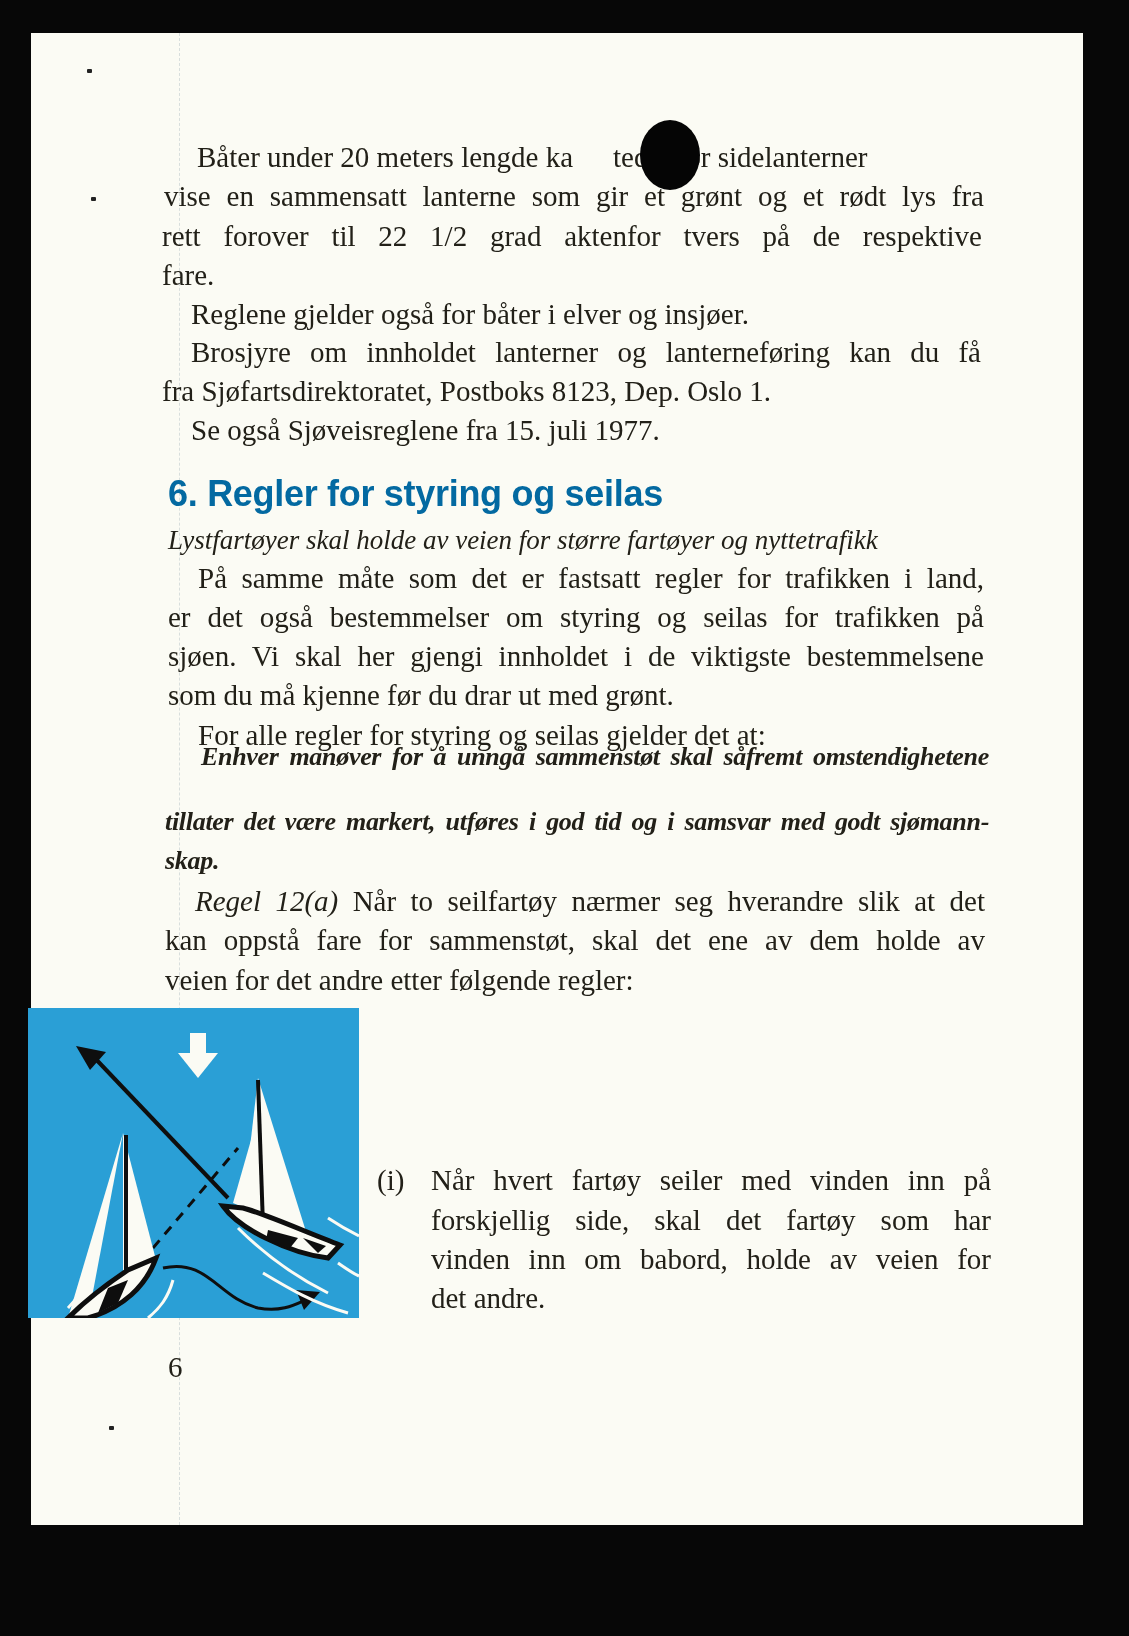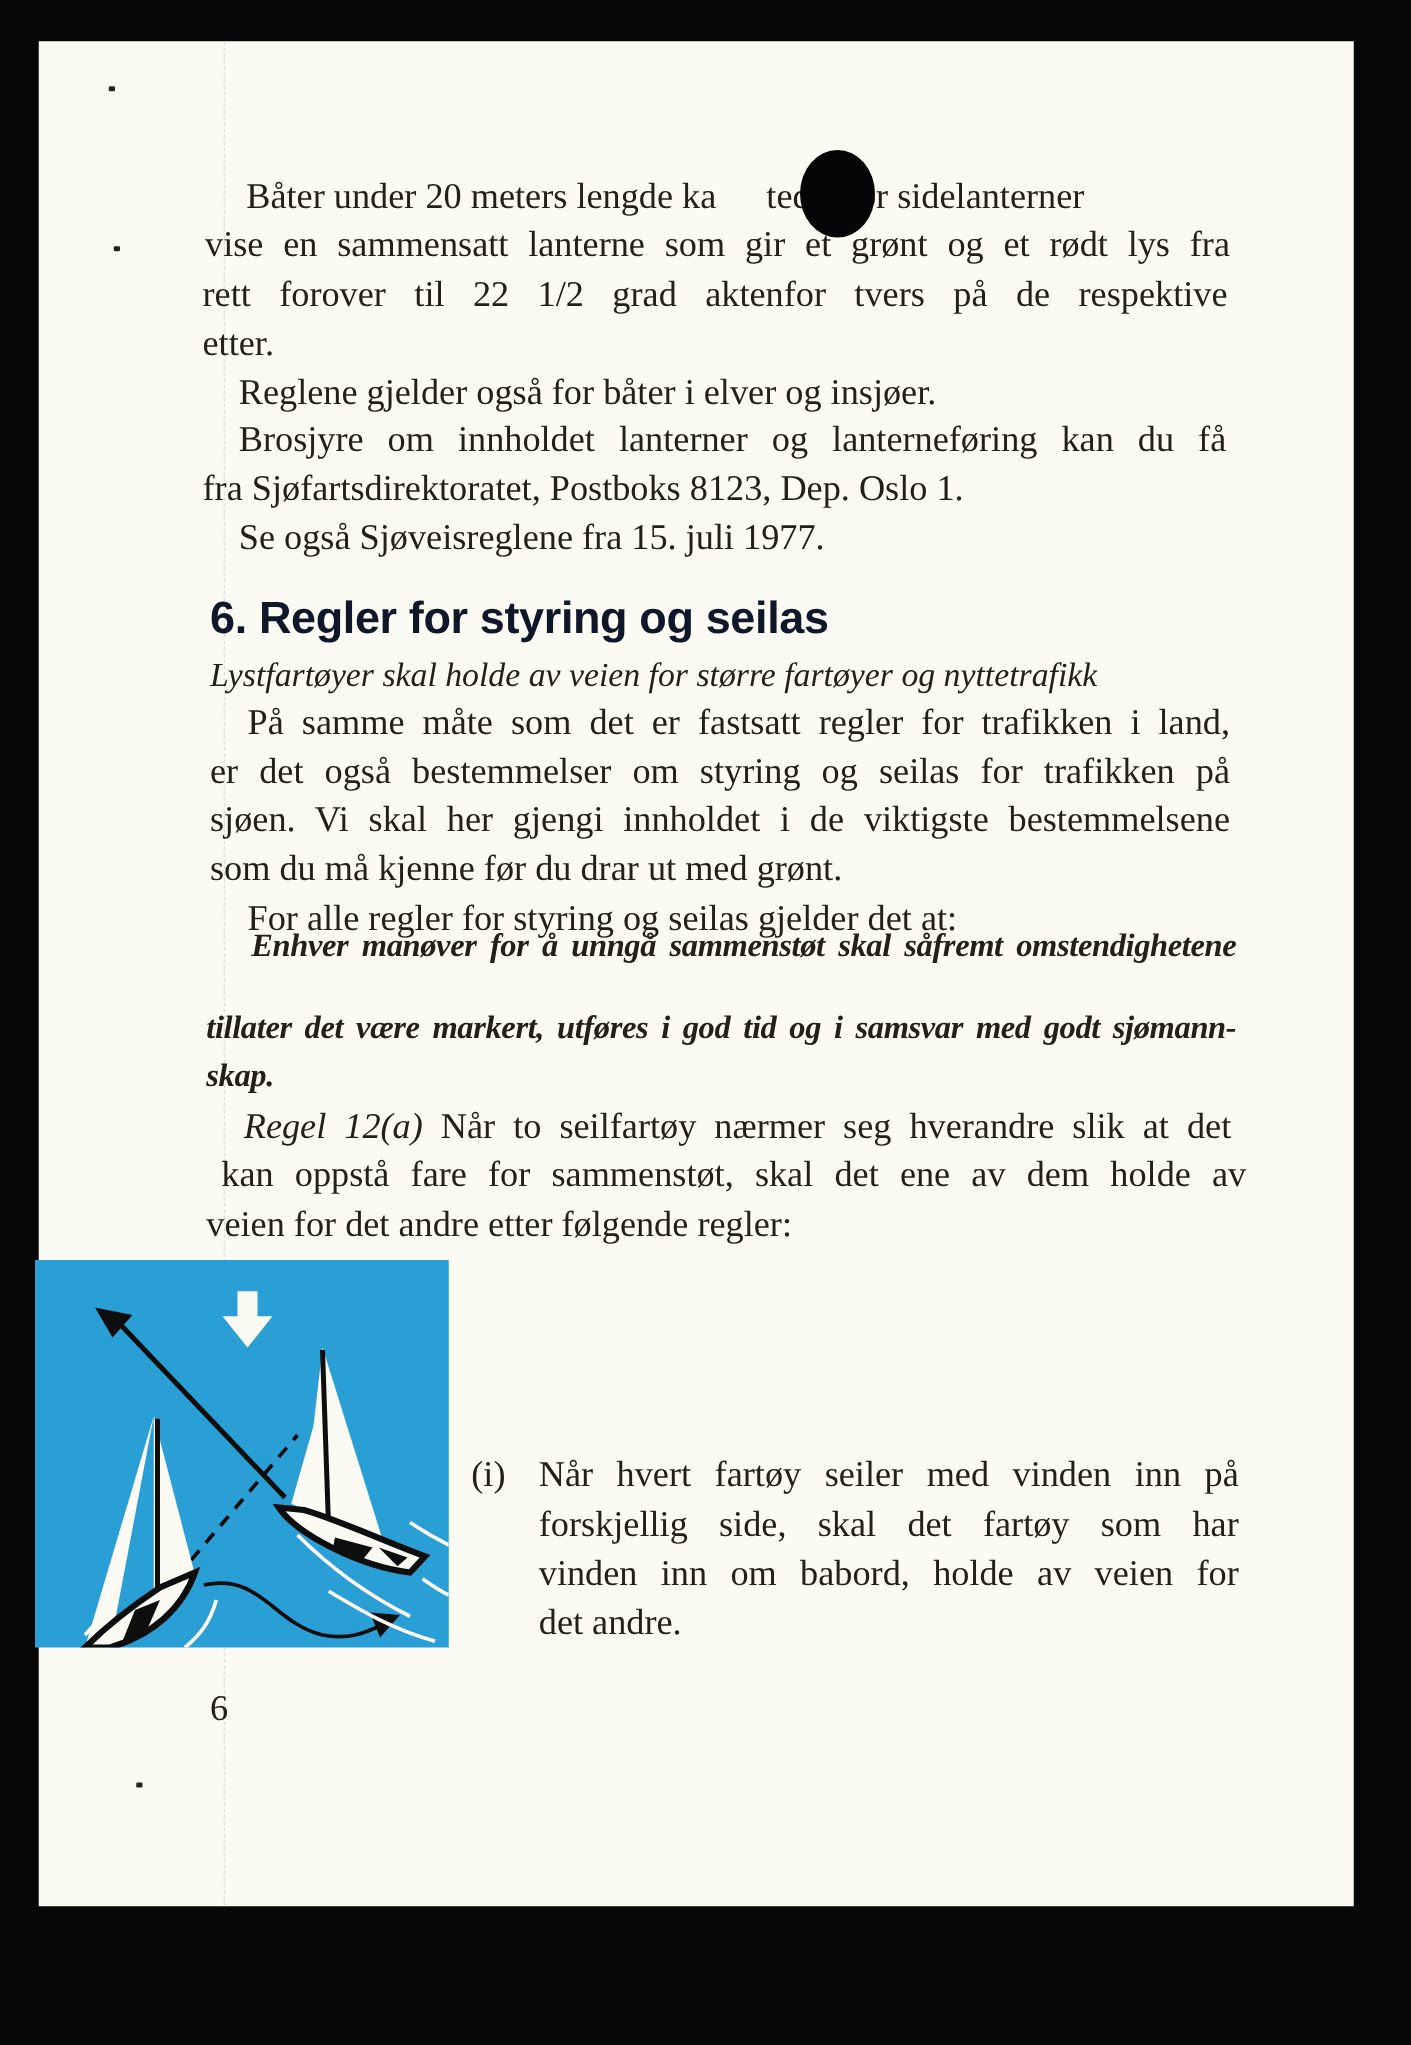--- a/index.html
+++ b/index.html
@@ -32,21 +32,21 @@
       font-size: 29px;
       color: #222018;
       white-space: nowrap;
       line-height: 34px;
     }
     .just { text-align: justify; text-align-last: justify; }
     .heading {
       position: absolute; left: 172px; top: 490px;
       font-family: "Liberation Sans", "DejaVu Sans", sans-serif;
       font-weight: bold;
-      font-size: 36px; color: #0f172a;
+      font-size: 36px; color: #0369a1;
       letter-spacing: -0.3px;
     }
     .ital { font-style: italic; }
     .bolditalic { font-style: italic; font-weight: bold; font-size: 26px; letter-spacing: -0.3px; }
     .illustration {
       position: absolute; left: 30px; top: 1052px;
       width: 331px; height: 310px;
       background: #2a9fd6;
     }
     .page-number {
@@ -61,21 +61,21 @@
   <div class="fold-line"></div>
   <div class="mark" style="left:56px;top:36px;"></div>
   <div class="mark" style="left:60px;top:164px;"></div>
   <div class="mark" style="left:78px;top:1393px;"></div>
 
   <div class="line" style="left:166px;top:107px;width:784px;">
     <span>Båter under 20 meters lengde ka</span><span style="display:inline-block;width:40px;"></span><span>tedet for sidelanterner</span>
   </div>
   <div class="line just" style="left:133px;top:146px;width:820px;">vise en sammensatt lanterne som gir et grønt og et rødt lys fra</div>
   <div class="line just" style="left:131px;top:186px;width:820px;">rett forover til 22 1/2 grad aktenfor tvers på de respektive</div>
-  <div class="line" style="left:131px;top:225px;">etter.</div>
+  <div class="line" style="left:131px;top:225px;">fare.</div>
 
   <div class="line" style="left:160px;top:264px;">Reglene gjelder også for båter i elver og insjøer.</div>
 
   <div class="line just" style="left:160px;top:302px;width:790px;">Brosjyre om innholdet lanterner og lanterneføring kan du få</div>
   <div class="line" style="left:131px;top:341px;">fra Sjøfartsdirektoratet, Postboks 8123, Dep. Oslo 1.</div>
 
   <div class="line" style="left:160px;top:380px;">Se også Sjøveisreglene fra 15. juli 1977.</div>
 
   <div class="heading" style="left:137px;top:440px;">6. Regler for styring og seilas</div>
   <div class="line ital" style="left:137px;top:490px;font-size:27px;">Lystfartøyer skal holde av veien for større fartøyer og nyttetrafikk</div>
@@ -87,21 +87,21 @@
 
   <div class="line" style="left:167px;top:685px;">For alle regler for styring og seilas gjelder det at:</div>
 
   <div class="line bolditalic just" style="left:170px;top:707px;width:788px;">Enhver manøver for å unngå sammenstøt skal såfremt omstendighetene</div>
   <div class="line bolditalic just" style="left:134px;top:772px;width:824px;">tillater det være markert, utføres i god tid og i samsvar med godt sjømann-</div>
   <div class="line bolditalic" style="left:134px;top:811px;">skap.</div>
 
   <div class="line just" style="left:164px;top:851px;width:790px;">
     <span class="ital">Regel 12(a)</span><span> Når to seilfartøy nærmer seg hverandre slik at det</span>
   </div>
-  <div class="line just" style="left:134px;top:890px;width:820px;margin-left:12px;">kan oppstå fare for sammenstøt, skal det ene av dem holde av</div>
+  <div class="line just" style="left:134px;top:890px;width:820px;">kan oppstå fare for sammenstøt, skal det ene av dem holde av</div>
   <div class="line" style="left:134px;top:930px;">veien for det andre etter følgende regler:</div>
 
   <div class="illustration" style="left:-3px;top:975px;">
     <svg width="331" height="310" viewBox="0 0 331 310">
 
       <g>
         <rect x="162" y="25" width="16" height="22" fill="#fbfbf4"></rect>
         <polygon points="150,45 190,45 170,70" fill="#fbfbf4"></polygon>
       </g>
 

